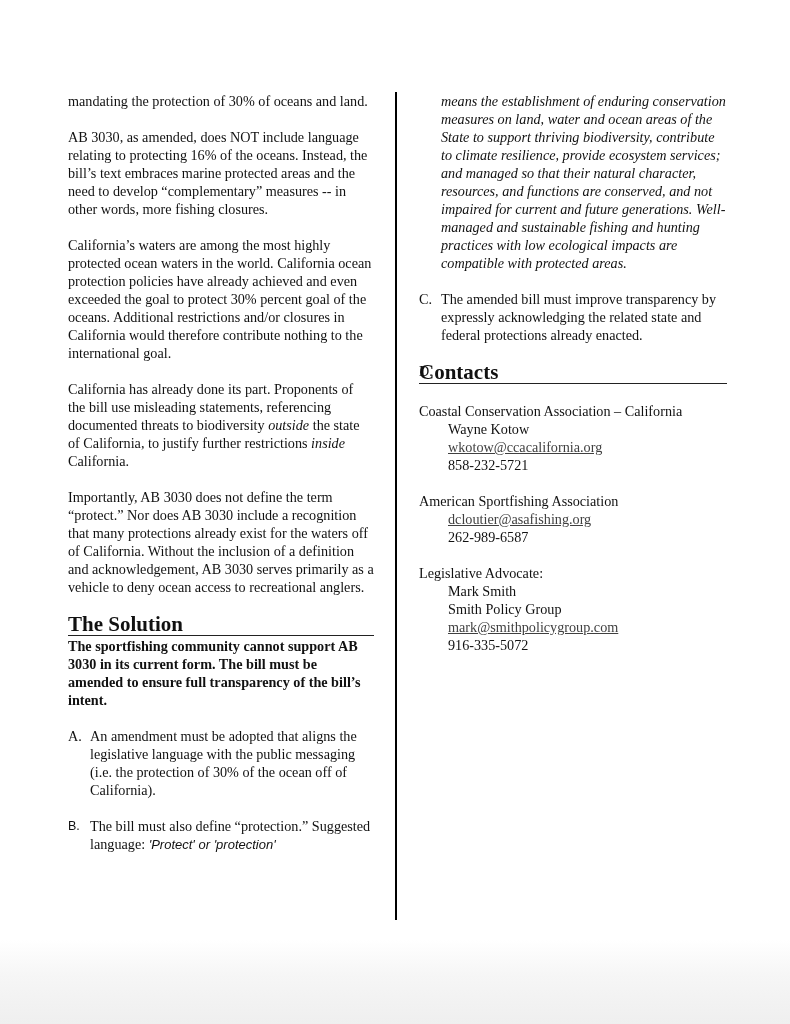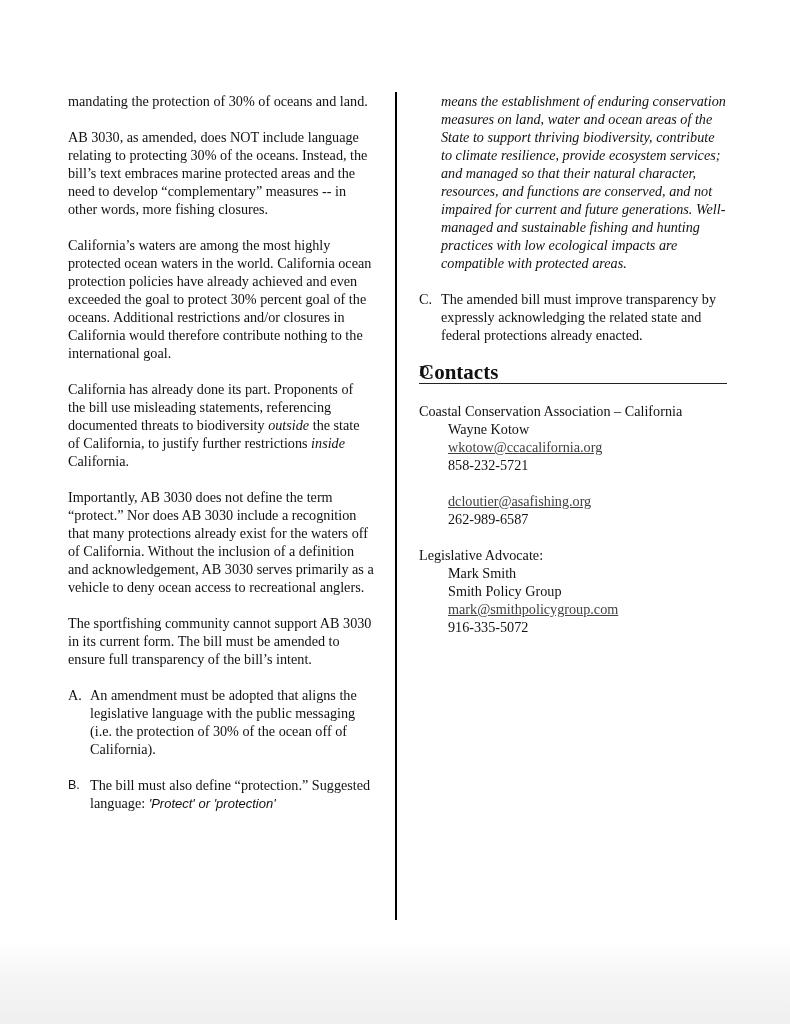--- a/index.html
+++ b/index.html
@@ -14,43 +14,44 @@
   .col-right { left: 419px; top: 92px; width: 308px; }
   .divider { position: absolute; left: 395px; top: 92px; width: 2px; height: 828px; background: #000; }
   p { margin: 0 0 18px 0; }
   .italic { font-style: italic; }
   h2 {
     font-family: "Liberation Serif", serif; font-weight: bold; font-size: 21px;
     margin: 0; padding: 0 0 1px 0; line-height: 20px;
     border-bottom: 1.5px solid #222;
   }
   .solution-h { margin-top: 0px; }
-  .solution-intro { margin-top: 17px; }
+  .solution-intro { margin-top: 1px; font-weight: bold; }
   .list-item { position: relative; padding-left: 22px; margin-bottom: 18px; }
   .list-item .marker { position: absolute; left: 0; top: 0; }
   .list-item .marker.sans { font-family: "Liberation Sans", sans-serif; font-size: 12.5px; }
   .cont { padding-left: 22px; }
   .contacts-h { margin-top: 0; }
   .contact { margin-bottom: 18px; }
   .contact .org { }
   .contact .line { padding-left: 29px; }
   a.email { color: #404040; text-decoration: underline; }
 </style>
 </head>
 <body>
 
 <div class="page">
 
   <div class="col col-left">
     <p>mandating the protection of 30% of oceans and land.</p>
-    <p>AB 3030, as amended, does NOT include language relating to protecting 30% of the oceans. Instead, the bill’s text embraces marine protected areas and the need to develop “complementary” measures -- in other words, more fishing closures.</p>
+    <p>AB 3030, as amended, does NOT include language relating to protecting 16% of the oceans. Instead, the bill’s text embraces marine protected areas and the need to develop “complementary” measures -- in other words, more fishing closures.</p>
     <p>California’s waters are among the most highly protected ocean waters in the world. California ocean protection policies have already achieved and even exceeded the goal to protect 30% percent goal of the oceans.  Additional restrictions and/or closures in California would therefore contribute nothing to the international goal.</p>
     <p><span>California has already done its part. Proponents of the bill use misleading statements, referencing documented threats to biodiversity </span><em>outside</em><span> the state of California, to justify further restrictions </span><em>inside</em><span> California.</span></p>
     <p>Importantly, AB 3030 does not define the term “protect.” Nor does AB 3030 include a recognition that many protections already exist for the waters off of California. Without the inclusion of a definition and acknowledgement, AB 3030 serves primarily as a vehicle to deny ocean access to recreational anglers.</p>
 
+    <h2 class="solution-h">The Solution</h2>
     <p class="solution-intro">The sportfishing community cannot support AB 3030 in its current form. The bill must be amended to ensure full transparency of the bill’s intent.</p>
 
     <div class="list-item">
       <span class="marker">A.</span>
       <span>An amendment must be adopted that aligns the legislative language with the public messaging (i.e.  the protection of 30% of the ocean off of California).</span>
     </div>
     <div class="list-item">
       <span class="marker sans">B.</span>
       <span>The bill must also define “protection.” Suggested language: </span><span class="italic" style="font-family:'Liberation Sans', sans-serif; font-size:13px;">'Protect' or 'protection'</span>
     </div>
@@ -73,20 +74,21 @@
     <div style="height:18px"></div>
 
     <div class="contact">
       <div class="org">Coastal Conservation Association – California</div>
       <div class="line">Wayne Kotow</div>
       <div class="line"><a class="email">wkotow@ccacalifornia.org</a></div>
       <div class="line">858-232-5721</div>
     </div>
 
     <div class="contact">
+      <div class="org">American Sportfishing Association</div>
       <div class="line"><a class="email">dcloutier@asafishing.org</a></div>
       <div class="line">262-989-6587</div>
     </div>
 
     <div class="contact">
       <div class="org">Legislative Advocate:</div>
       <div class="line">Mark Smith</div>
       <div class="line">Smith Policy Group</div>
       <div class="line"><a class="email">mark@smithpolicygroup.com</a></div>
       <div class="line">916-335-5072</div>

